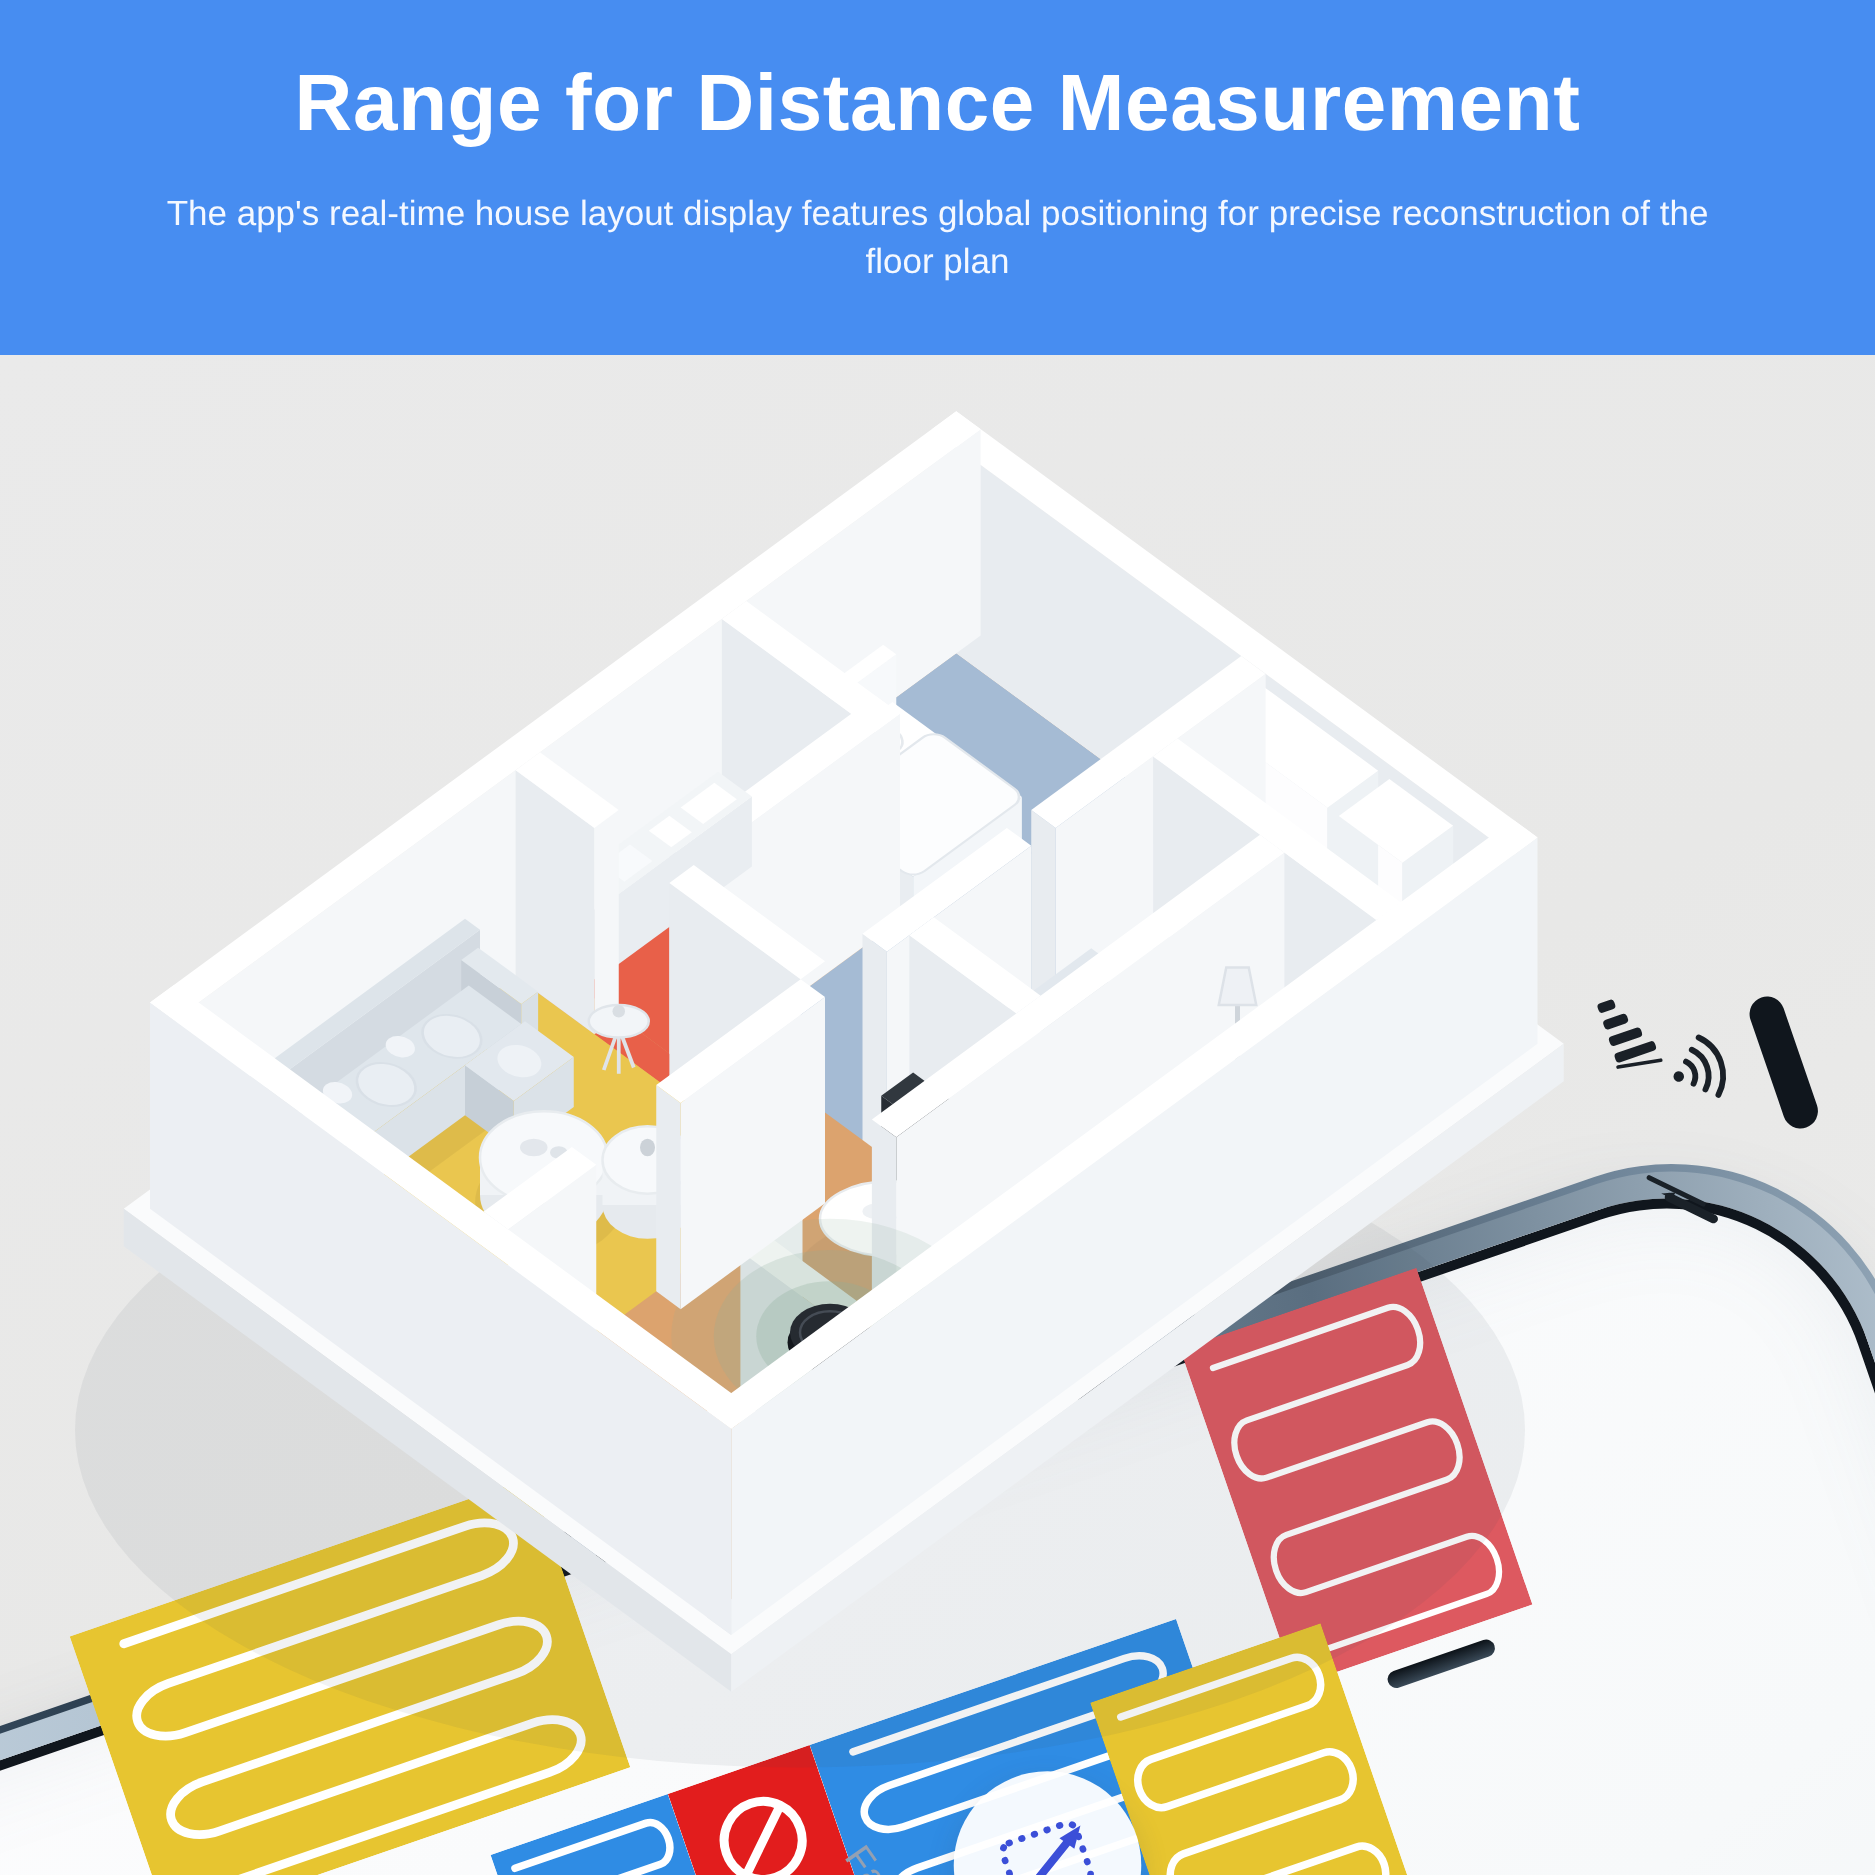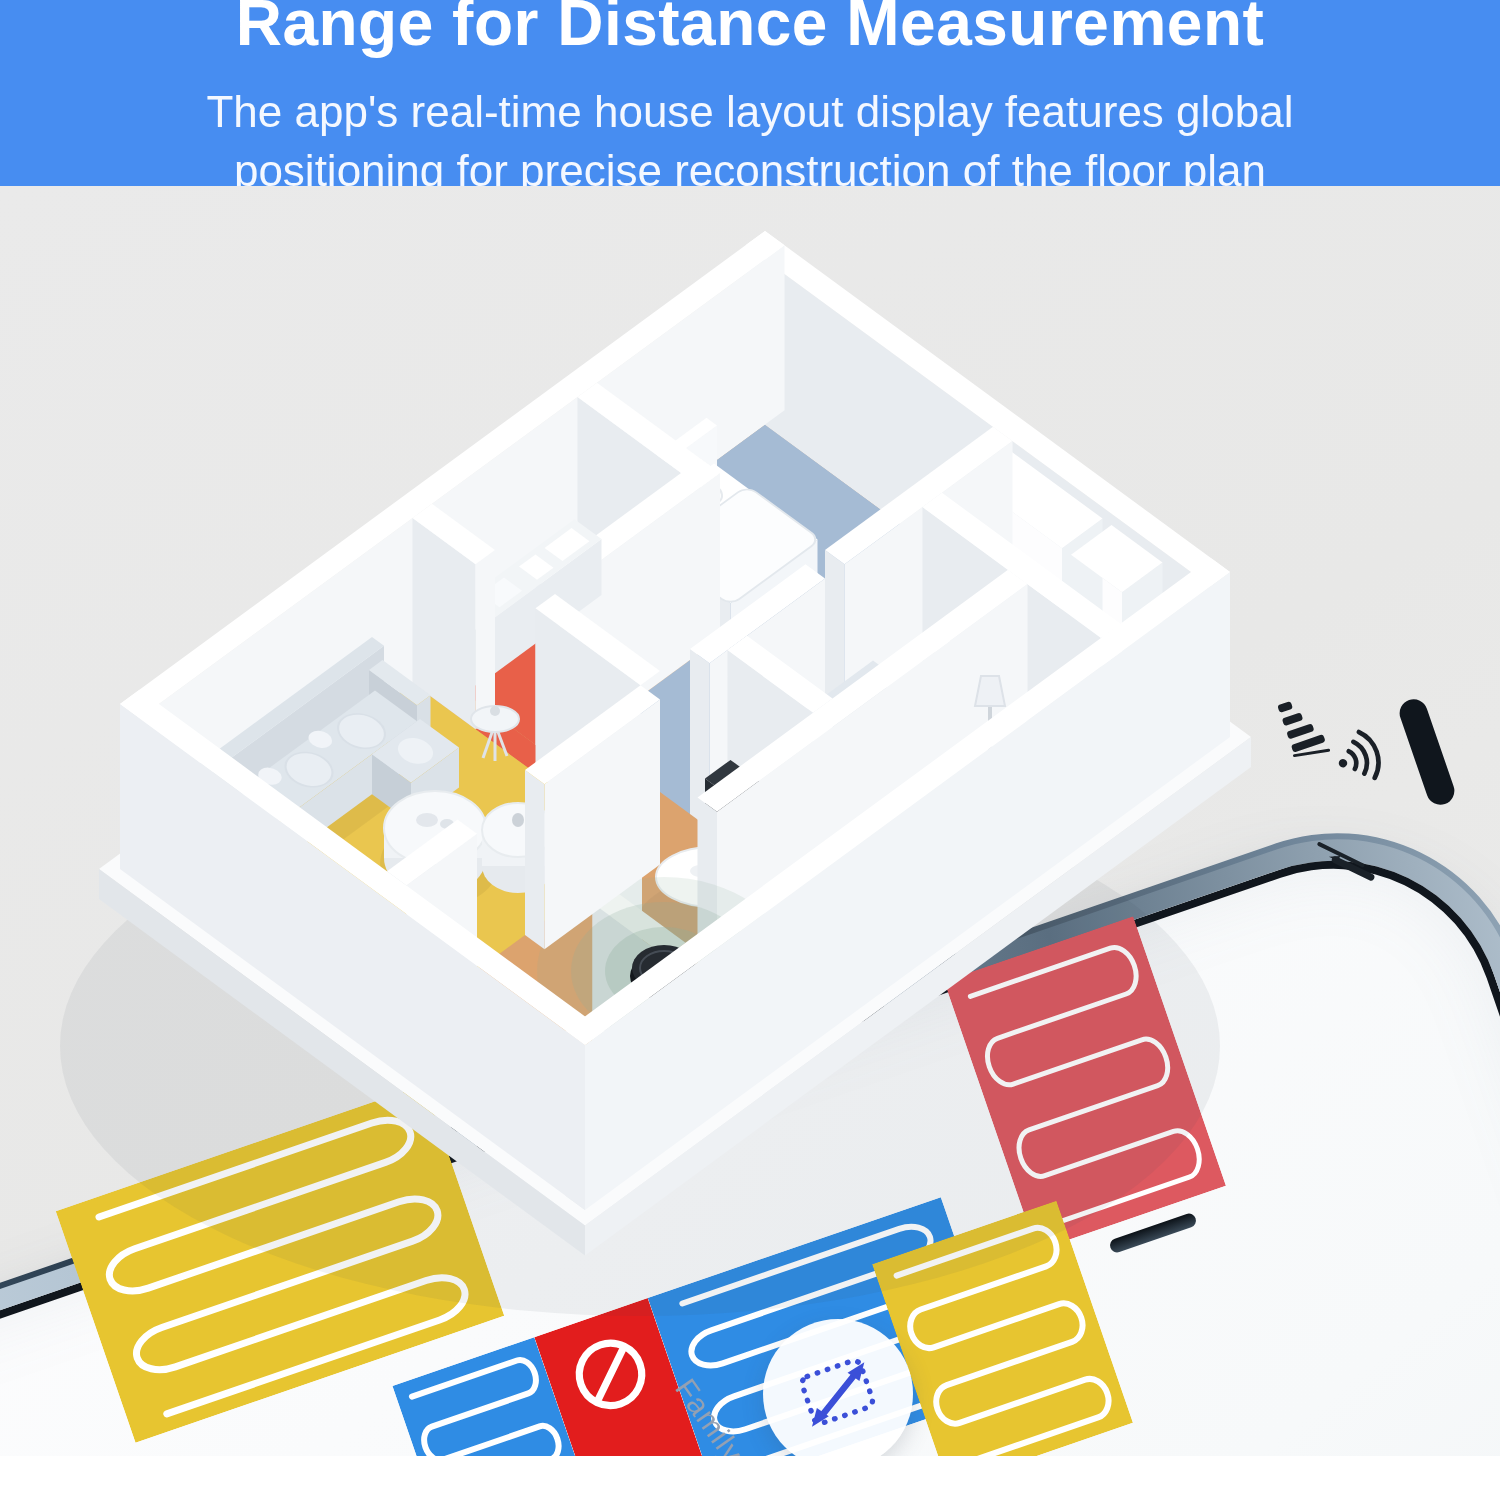--- a/index.html
+++ b/index.html
@@ -1,19 +1,19 @@
 <!DOCTYPE html>
 <html><head>
 <meta charset="utf-8">
 <style>
   html,body{margin:0;padding:0;background:#fff;}
   body{width:1500px;height:1500px;overflow:hidden;font-family:"Liberation Sans",sans-serif;}
-  .banner{height:186px;background:#478df1;display:flex;flex-direction:column;align-items:center;justify-content:center;text-align:center;}
+  .banner{height:284px;background:#478df1;display:flex;flex-direction:column;align-items:center;justify-content:center;text-align:center;}
   .banner-title{color:#fff;font-size:64px;font-weight:bold;margin:0 0 22px 0;letter-spacing:.5px;}
-  .banner-subtitle{color:#f4f8ff;font-size:44px;font-weight:400;line-height:1.35;margin:0;max-width:1260px;}
+  .banner-subtitle{color:#f4f8ff;font-size:28px;font-weight:400;line-height:1.35;margin:11px;max-width:1260px;}
   .stage{position:relative;height:1270px;background:linear-gradient(150deg,#eaeaea 0%,#e8e8e7 55%,#ececeb 100%);overflow:hidden;}
 
   
   .phone{position:absolute;left:-668px;top:951px;width:2400px;height:1300px;border-radius:190px;
          transform:rotate(-19deg);background:linear-gradient(105deg,#8fa5b8,#34495c 30%,#0e151c 55%,#6c8296 80%,#b9cbd9);
          box-shadow:-30px 40px 70px rgba(90,100,115,.35);}
   .phone-rim{position:absolute;inset:6px;border-radius:184px;background:linear-gradient(100deg,#e3ecf3,#a9bccc 45%,#5d7284 75%,#cfdde8);}
   .phone-screen{position:absolute;inset:20px;border-radius:170px;background:linear-gradient(160deg,#fdfdfe 0%,#f7f9fa 60%,#eef1f3 100%);
          box-shadow:inset 0 0 0 8px #10161d, inset 0 0 80px rgba(120,140,160,.12);}
   .side-button{position:absolute;left:1108px;top:1040px;width:90px;height:14px;border-radius:7px;

